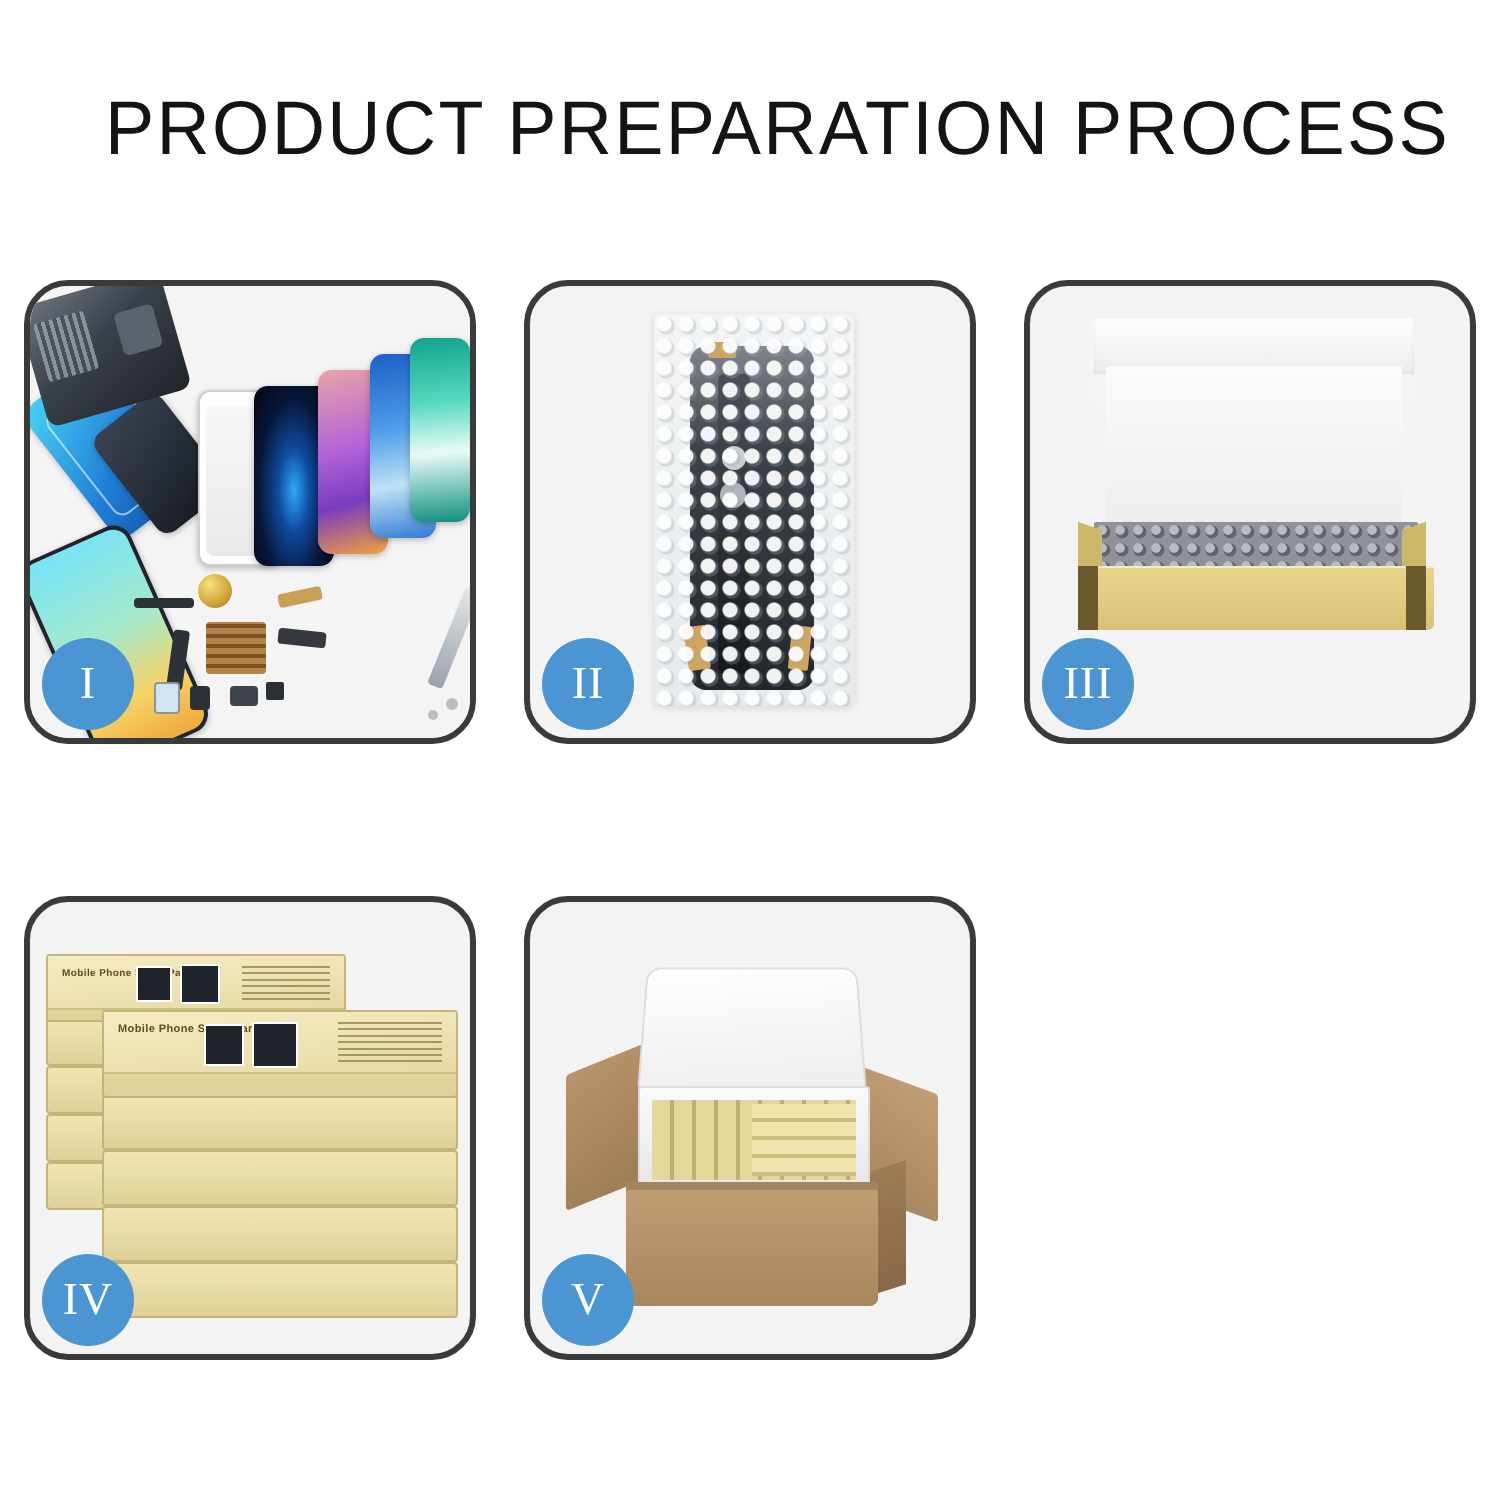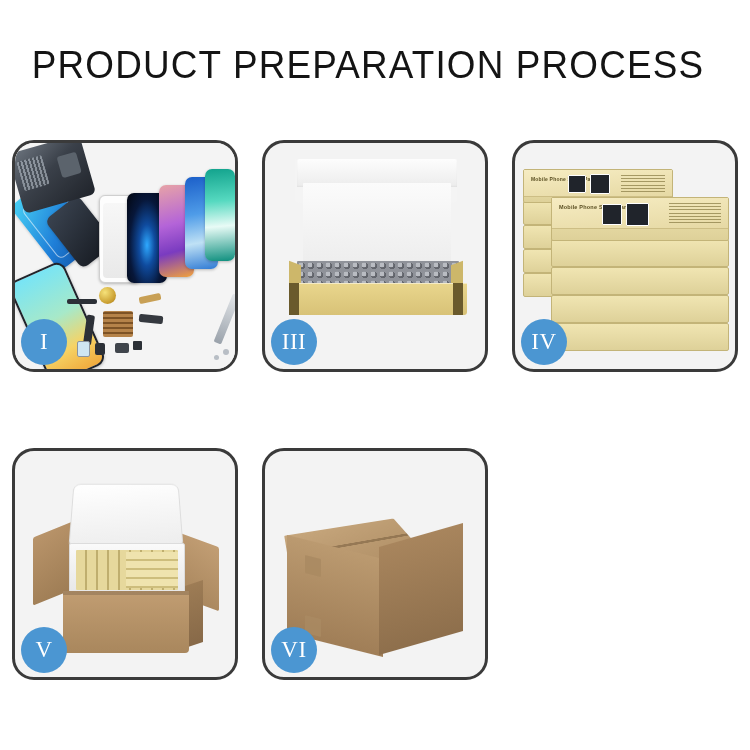--- a/index.html
+++ b/index.html
@@ -5,21 +5,21 @@
   html, body {
     margin: 0; padding: 0;
     width: 750px; height: 750px;
     background: #ffffff;
     font-family: "Liberation Sans", sans-serif;
     overflow: hidden;
   }
   #root { position: relative; width: 750px; height: 750px; background: #ffffff; }
 
   
-  .header { position: absolute; left: 0; top: 0; width: 736px; text-align: center; }
+  .header { position: absolute; left: 0; top: 0; width: 736px; text-align: right; }
   .title {
     margin: 0; padding: 0;
     font-family: "Liberation Sans", sans-serif;
     font-size: 38px; font-weight: 500;
     letter-spacing: 1.2px;
     color: #141414;
     line-height: 1;
     padding-top: 46px;
     transform: scaleX(0.97);
   }
@@ -371,20 +371,35 @@
         <div class="flex-f"></div>
         <div class="flex-g"></div>
         <div class="flex-h"></div>
         <div class="screwdriver"></div>
         <div class="scr-a"></div>
         <div class="scr-b"></div>
       </div>
       <div class="badge">I</div>
     </div>
 
+    <div class="panel">
+      <div class="scene">
+        <div class="bw-bag">
+          <div class="bw-part"></div>
+          <div class="bw-strip"></div>
+          <div class="bw-dotA"></div>
+          <div class="bw-dotB"></div>
+          <div class="bw-tapeA"></div>
+          <div class="bw-tapeB"></div>
+          <div class="bw-tapeC"></div>
+          <div class="bw-bubbles"></div>
+        </div>
+      </div>
+      <div class="badge">II</div>
+    </div>
 
     <div class="panel">
       <div class="scene">
         <div class="b3-lid-l"></div>
         <div class="b3-lid-r"></div>
         <div class="b3-lid"></div>
         <div class="b3-foam"></div>
         <div class="b3-tray"></div>
         <div class="b3-side-l"></div>
         <div class="b3-side-r"></div>
@@ -439,27 +454,15 @@
         <div class="c5-foam-body">
           <div class="c5-yellow"></div>
           <div class="c5-yellow2"></div>
         </div>
         <div class="c5-side"></div>
         <div class="c5-front"></div>
       </div>
       <div class="badge">V</div>
     </div>
 
-    <div class="panel">
-      <div class="scene">
-        <div class="c6-topface">
-          <div class="c6-seam"></div>
-        </div>
-        <div class="c6-left"></div>
-        <div class="c6-right"></div>
-        <div class="c6-tape-a"></div>
-        <div class="c6-tape-b"></div>
-      </div>
-      <div class="badge">VI</div>
-    </div>
 
   </div>
 </div>
 
 </body></html>

